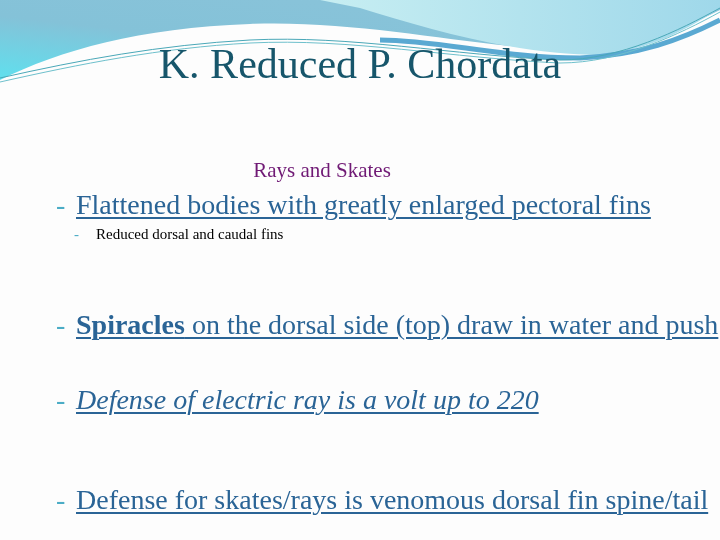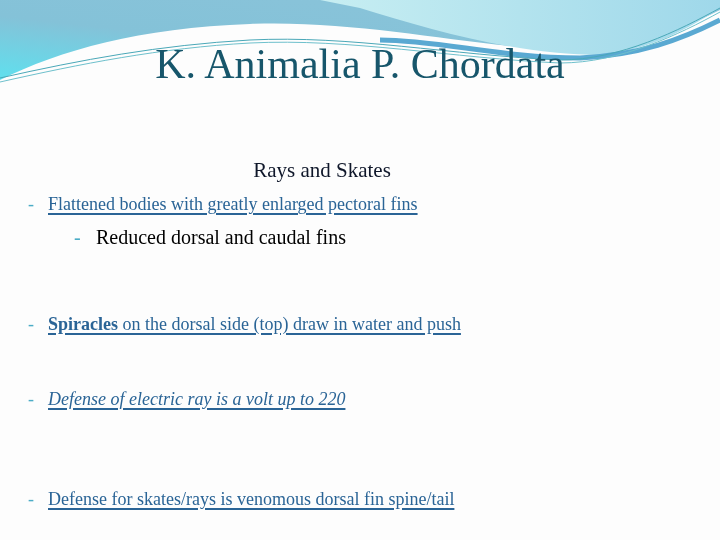--- a/index.html
+++ b/index.html
@@ -1,23 +1,23 @@
 <!DOCTYPE html>
 <html><head>
 <meta charset="utf-8">
 <style>
   html, body { margin:0; padding:0; }
   body { width:720px; height:540px; position:relative; overflow:hidden; background:#fdfdfd; font-family:"Liberation Serif", serif; }
   .bg { position:absolute; left:0; top:0; width:720px; height:140px; }
   .title { position:absolute; left:0; top:38px; width:720px; text-align:center; color:#17566b; font-size:42px; line-height:52px; }
-  .subtitle { position:absolute; left:0; top:158px; width:644px; text-align:center; color:#0f172a; font-size:21px; }
-  .item { position:absolute; left:28px; font-size:18px; line-height:27px; color:#2a6496; }
+  .subtitle { position:absolute; left:0; top:158px; width:644px; text-align:center; color:#701a75; font-size:21px; }
+  .item { position:absolute; left:56px; font-size:28px; line-height:27px; color:#2a6496; }
   .dash { display:inline-block; width:20px; color:#4bacc6; }
   .txt { text-decoration:underline; text-decoration-thickness:2px; text-underline-offset:3px; }
-  .sub { position:absolute; left:74px; font-size:20px; color:#000; }
+  .sub { position:absolute; left:74px; font-size:15px; color:#000; }
   .sub .dash { color:#4bacc6; width:22px; }
   .cont { padding-left:20px; display:block; }
 </style>
 </head>
 <body>
 
 <svg class="bg" viewBox="0 0 720 140" preserveAspectRatio="none">
   <defs>
     <linearGradient id="g1" x1="0" y1="1" x2="1" y2="0">
       <stop offset="0" stop-color="#5fe0ee"></stop>
@@ -30,21 +30,21 @@
     </linearGradient>
   </defs>
   <path d="M0,0 H720 V10 C660,40 620,55 560,50 C460,45 360,20 250,24 C140,28 60,50 0,80 Z" fill="url(#g1)"></path>
   <path d="M320,0 H720 V8 C690,28 650,50 600,55 C520,55 430,30 360,8 Z" fill="url(#g2)"></path>
   <path d="M720,20 C680,40 640,55 580,58 C500,58 440,40 380,40" fill="none" stroke="#5aa9d2" stroke-width="5"></path>
   <path d="M0,78 C80,60 160,45 250,40 C350,35 450,55 560,60 C620,60 680,30 720,8" fill="none" stroke="#4aa8b8" stroke-width="1"></path>
   <path d="M0,82 C80,64 160,48 250,43 C350,38 450,58 560,63 C620,63 680,34 720,12" fill="none" stroke="#6ec0cc" stroke-width="1"></path>
 </svg>
 
 <div class="title">
-  <div>K. Animalia P. Chordata</div>
+  <div>K. Reduced P. Chordata</div>
 </div>
 
 <div class="subtitle">Rays and Skates</div>
 
 <div class="item" style="top:191px;">
   <span class="dash">-</span><span class="txt">Flattened bodies with greatly enlarged pectoral fins</span>
 </div>
 
 <div class="sub" style="top:226px;">
   <span class="dash">-</span><span>Reduced dorsal and caudal fins</span>

